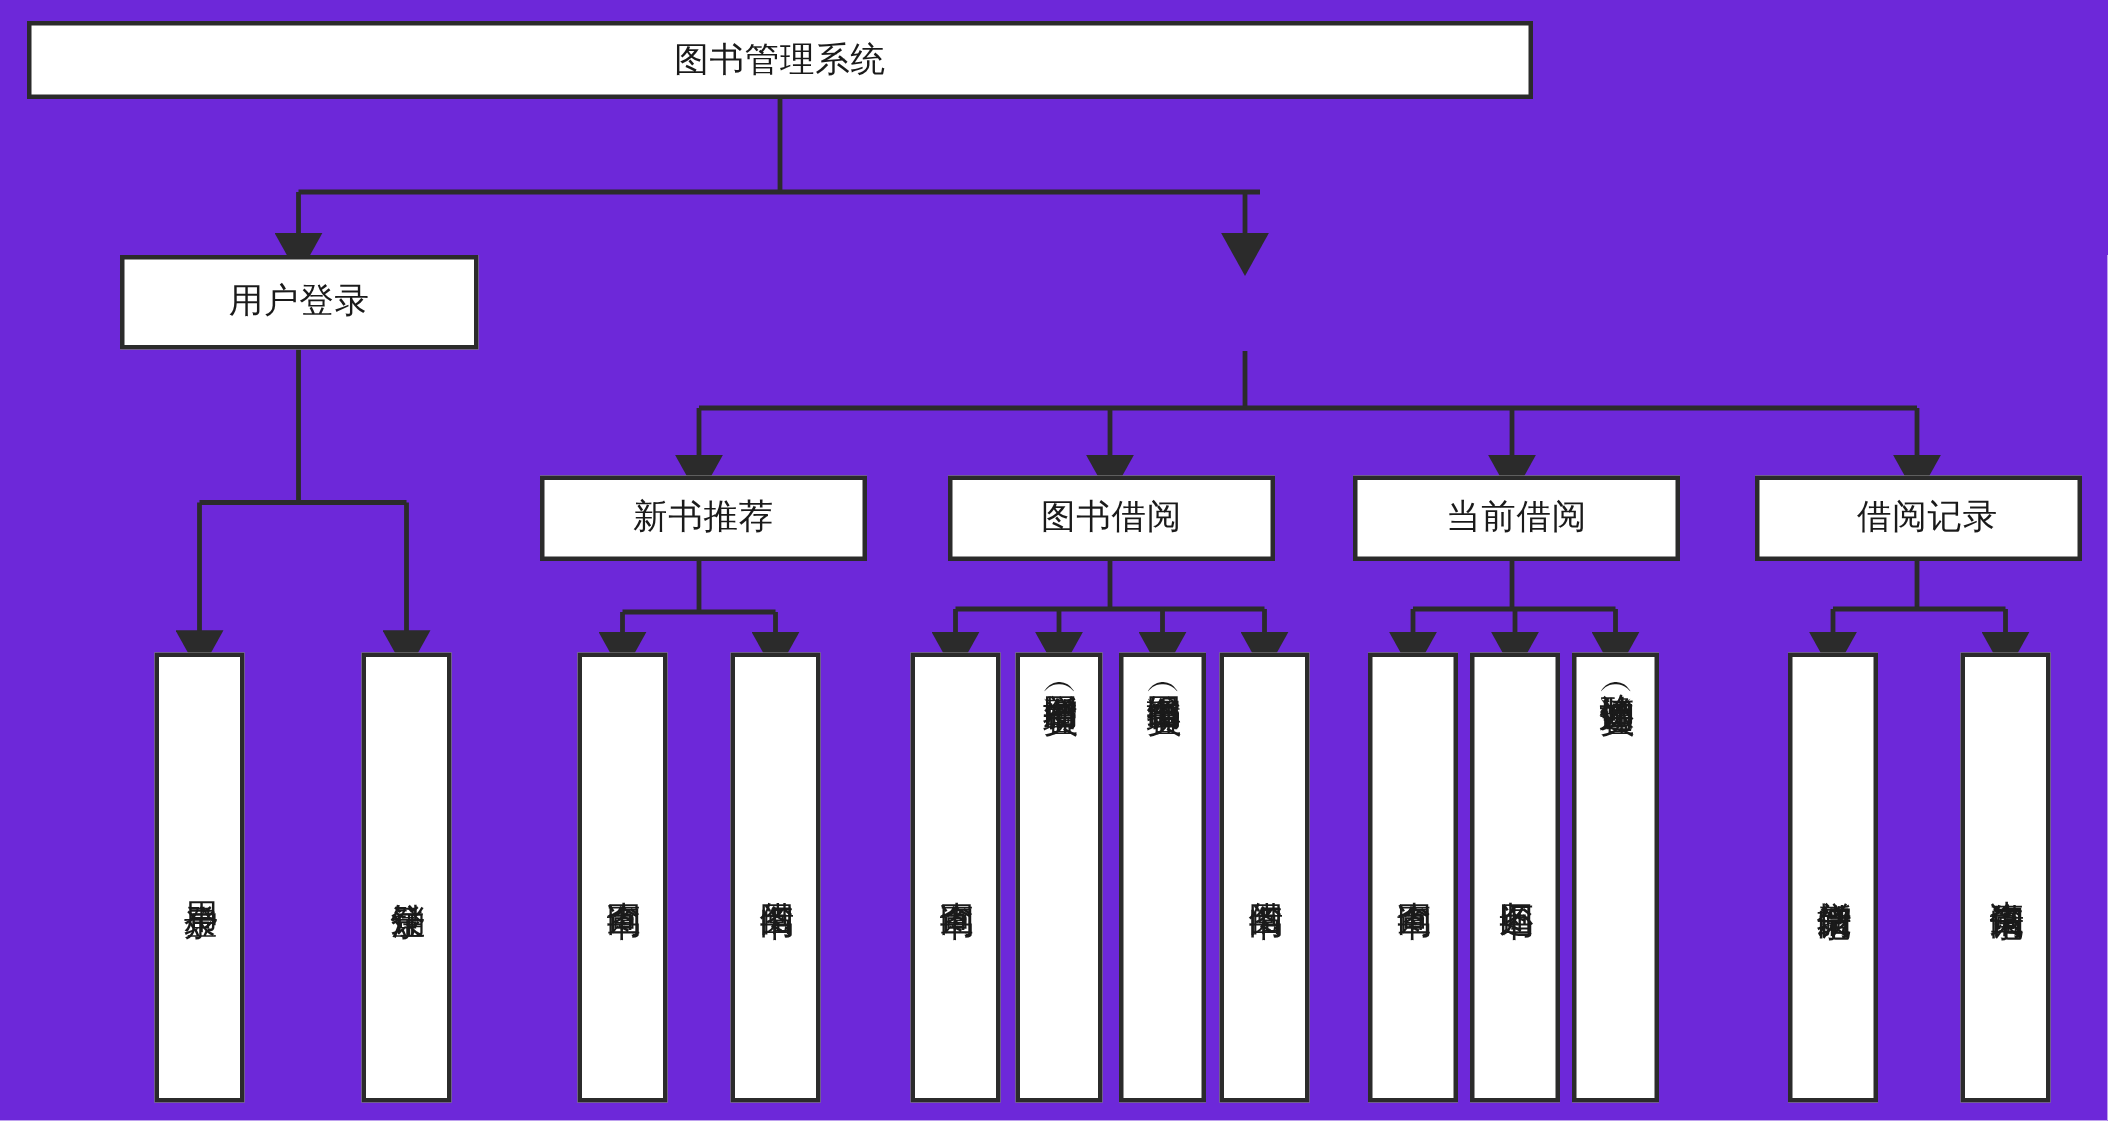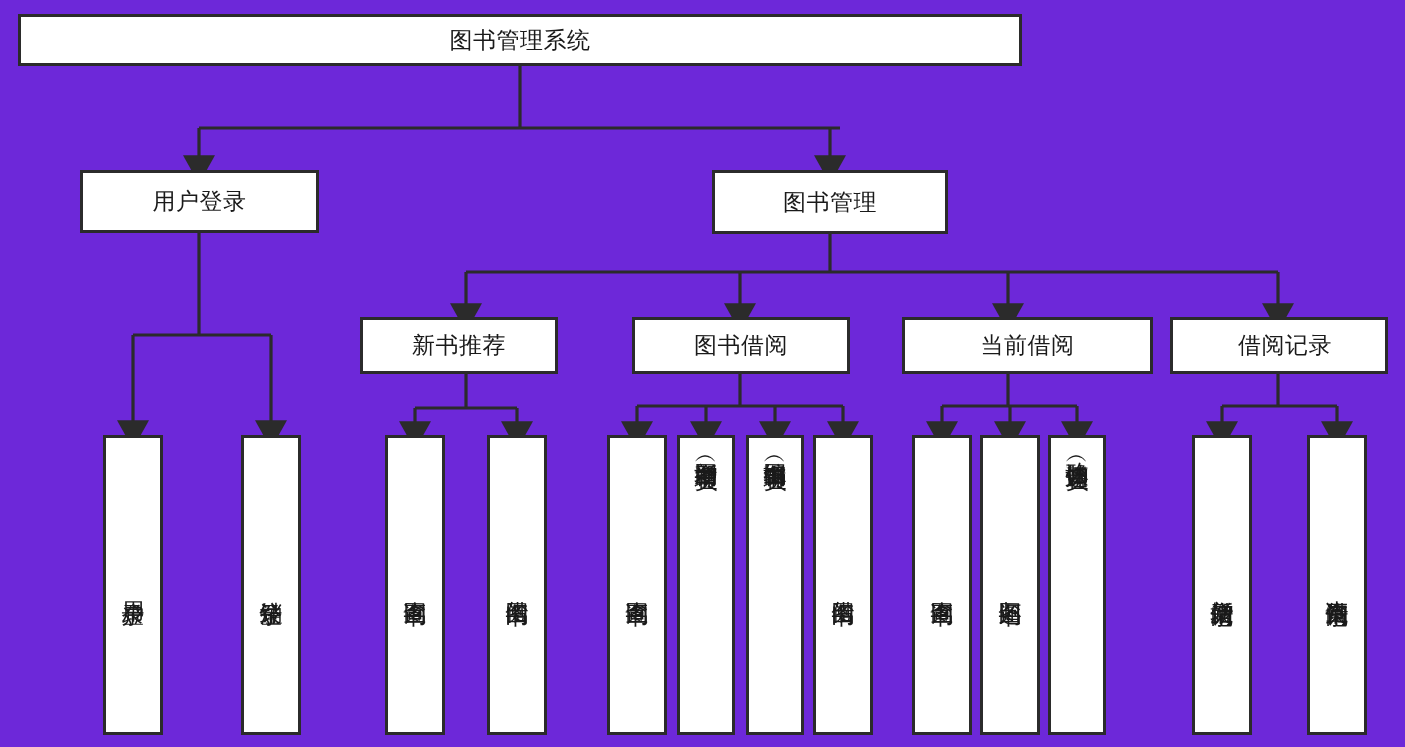--- a/index.html
+++ b/index.html
@@ -128,33 +128,30 @@
   </svg>
 
   <div class="node" style="left:18px; top:14px; width:1004px; height:52px;">
     <span class="node-label">图书管理系统</span>
   </div>
 
   <div class="node" style="left:80px; top:170px; width:239px; height:63px;">
     <span class="node-label">用户登录</span>
   </div>
 
-  <div class="node" style="left:712px; top:170px; width:236px; height:64px;">
-    <span class="node-label">图书管理</span>
-  </div>
-
-  <div class="node" style="left:360px; top:317px; width:198px; height:57px;">
+
+  <div class="node" style="left:360px; top:317px; width:218px; height:57px;">
     <span class="node-label">新书推荐</span>
   </div>
 
   <div class="node" style="left:632px; top:317px; width:218px; height:57px;">
     <span class="node-label">图书借阅</span>
   </div>
 
-  <div class="node" style="left:902px; top:317px; width:251px; height:57px;">
+  <div class="node" style="left:902px; top:317px; width:218px; height:57px;">
     <span class="node-label">当前借阅</span>
   </div>
 
   <div class="node" style="left:1170px; top:317px; width:218px; height:57px;padding-left:12px;">
     <span class="node-label">借阅记录</span>
   </div>
 
   <div class="node leaf" style="left:103px; top:435px; width:60px; height:300px;">
     <span class="node-label">用户登录</span>
   </div>

